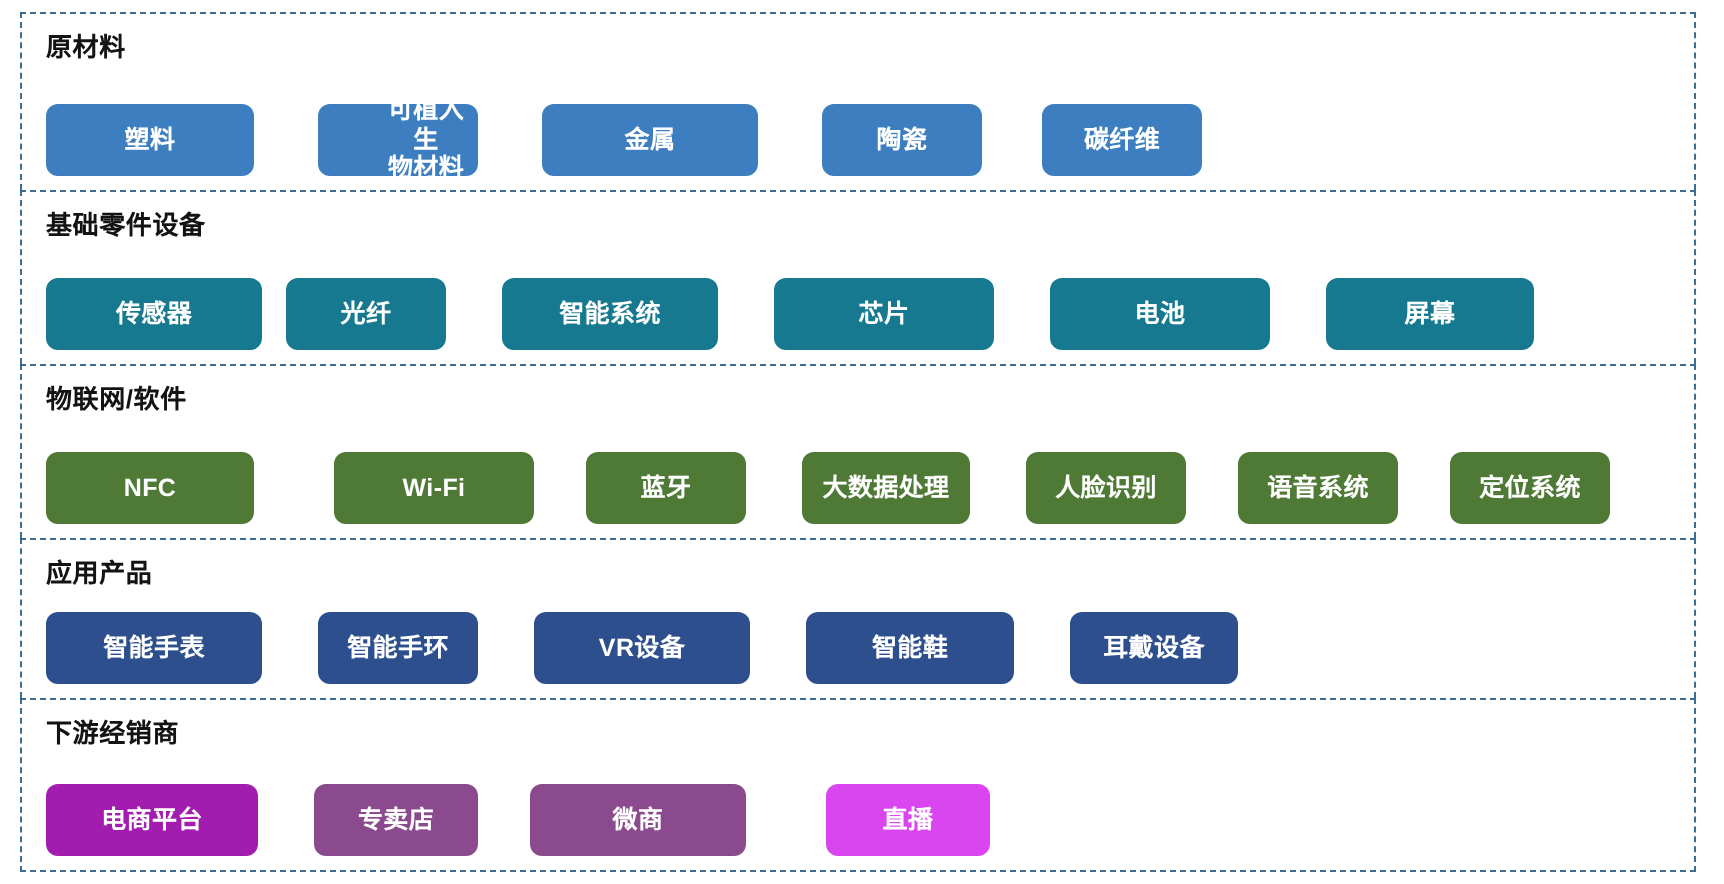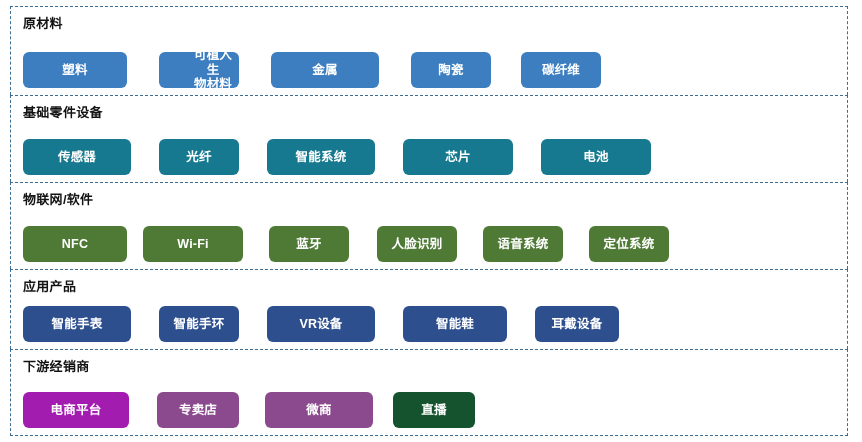--- a/index.html
+++ b/index.html
@@ -81,32 +81,34 @@
 物材料</div>
         <div class="node" style="background: rgb(60, 126, 191); width: 108px; min-width: 108px; margin-left: 32px;">金属</div>
         <div class="node" style="background: rgb(60, 126, 191); width: 80px; min-width: 80px; margin-left: 32px;">陶瓷</div>
         <div class="node" style="background: rgb(60, 126, 191); width: 80px; min-width: 80px; margin-left: 30px;">碳纤维</div>
       </div>
     </div>
     <div class="band h-parts" style="border-color: rgb(61, 110, 145);">
       <div class="band-label">基础零件设备</div>
       <div class="band-row">
         <div class="node" style="background: rgb(23, 121, 143); width: 108px; min-width: 108px;">传感器</div>
-        <div class="node" style="background: rgb(23, 121, 143); width: 80px; min-width: 80px; margin-left: 28px;">光纤</div>
+        <div class="node" style="background: rgb(23, 121, 143); width: 80px; min-width: 80px; margin-left: 12px;">光纤</div>
         <div class="node" style="background: rgb(23, 121, 143); width: 108px; min-width: 108px; margin-left: 28px;">智能系统</div>
         <div class="node" style="background: rgb(23, 121, 143); width: 110px; min-width: 110px; margin-left: 28px;">芯片</div>
         <div class="node" style="background: rgb(23, 121, 143); width: 110px; min-width: 110px; margin-left: 28px;">电池</div>
+        <div class="node" style="background: rgb(23, 121, 143); width: 104px; min-width: 104px; margin-left: 28px;">屏幕</div>
       </div>
     </div>
     <div class="band h-iot" style="border-color: rgb(61, 110, 145);">
       <div class="band-label">物联网/软件</div>
       <div class="band-row">
         <div class="node" style="background: rgb(78, 122, 54); width: 104px; min-width: 104px;">NFC</div>
-        <div class="node" style="background: rgb(78, 122, 54); width: 100px; min-width: 100px; margin-left: 16px;">Wi-Fi</div>
+        <div class="node" style="background: rgb(78, 122, 54); width: 100px; min-width: 100px; margin-left: 40px;">Wi-Fi</div>
         <div class="node" style="background: rgb(78, 122, 54); width: 80px; min-width: 80px; margin-left: 26px;">蓝牙</div>
+        <div class="node" style="background: rgb(78, 122, 54); width: 84px; min-width: 84px; margin-left: 28px;">大数据处理</div>
         <div class="node" style="background: rgb(78, 122, 54); width: 80px; min-width: 80px; margin-left: 28px;">人脸识别</div>
         <div class="node" style="background: rgb(78, 122, 54); width: 80px; min-width: 80px; margin-left: 26px;">语音系统</div>
         <div class="node" style="background: rgb(78, 122, 54); width: 80px; min-width: 80px; margin-left: 26px;">定位系统</div>
       </div>
     </div>
     <div class="band h-app" style="border-color: rgb(61, 110, 145);">
       <div class="band-label">应用产品</div>
       <div class="band-row">
         <div class="node" style="background: rgb(45, 79, 142); width: 108px; min-width: 108px;">智能手表</div>
         <div class="node" style="background: rgb(45, 79, 142); width: 80px; min-width: 80px; margin-left: 28px;">智能手环</div>
@@ -114,16 +116,16 @@
         <div class="node" style="background: rgb(45, 79, 142); width: 104px; min-width: 104px; margin-left: 28px;">智能鞋</div>
         <div class="node" style="background: rgb(45, 79, 142); width: 84px; min-width: 84px; margin-left: 28px;">耳戴设备</div>
       </div>
     </div>
     <div class="band h-dist" style="border-color: rgb(61, 110, 145);">
       <div class="band-label">下游经销商</div>
       <div class="band-row">
         <div class="node" style="background: #a21caf; width: 106px; min-width: 106px;">电商平台</div>
         <div class="node" style="background: rgb(138, 74, 141); width: 82px; min-width: 82px; margin-left: 28px;">专卖店</div>
         <div class="node" style="background: rgb(138, 74, 141); width: 108px; min-width: 108px; margin-left: 26px;">微商</div>
-        <div class="node" style="background: #14532d; width: 82px; min-width: 82px; margin-left: 20px;">直播</div>
+        <div class="node" style="background: #d946ef; width: 82px; min-width: 82px; margin-left: 40px;">直播</div>
       </div>
     </div>
   </div>
 
 </body></html>

